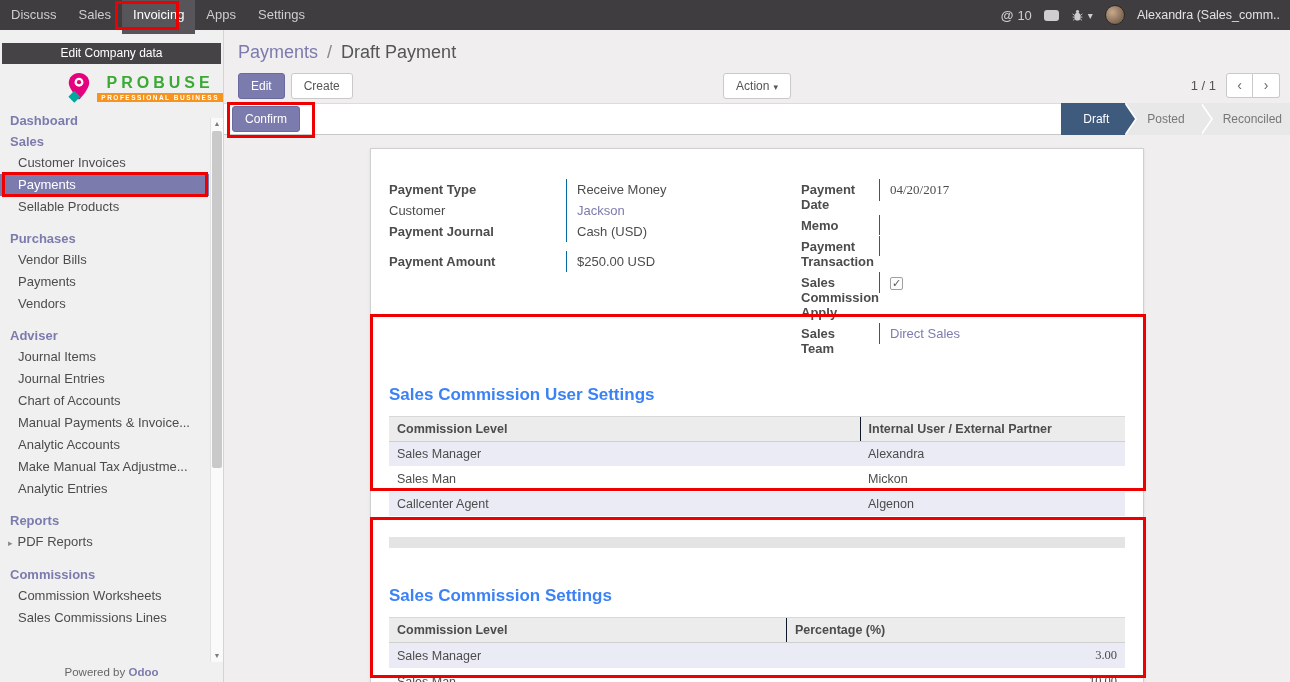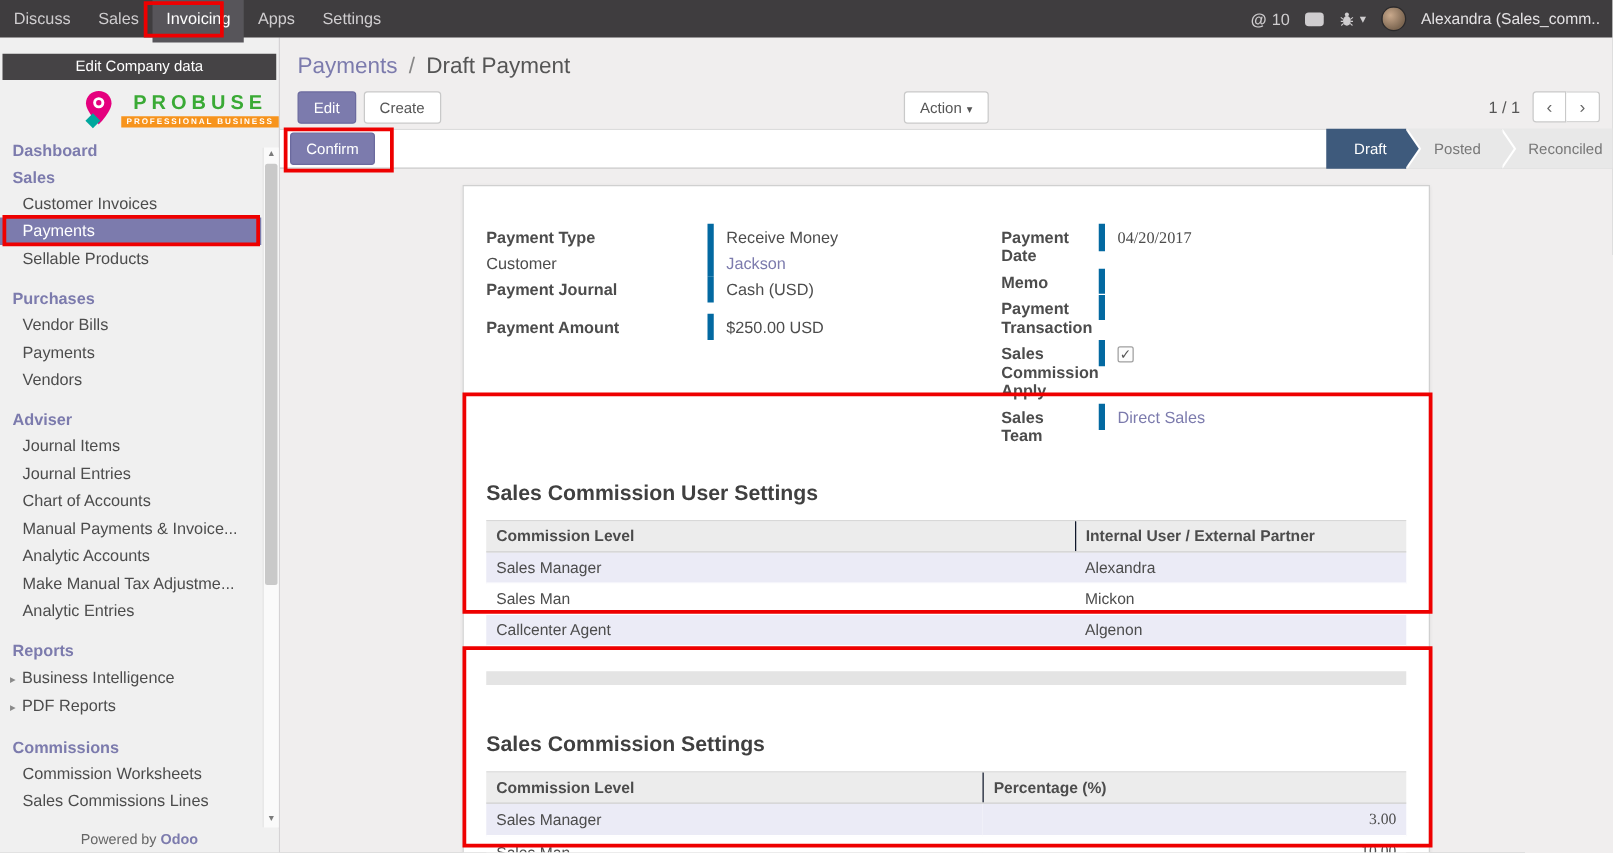--- a/index.html
+++ b/index.html
@@ -71,27 +71,27 @@
 
   
   .content { padding: 13px 0 0 146px; }
   .sheet { width: 774px; min-height: 560px; background: #fff; border: 1px solid #d0d0d0; box-shadow: 0 1px 3px rgba(0,0,0,0.08); padding: 30px 18px 40px; }
   .form-grid { display: flex; }
   .fgroup { width: 50%; }
   .frow { display: flex; font-size: 13px; color: #4c4c4c; align-items: flex-start; }
   .flabel { width: 177px; font-weight: bold; padding: 3px 10px 3px 0; flex-shrink: 0; }
   .fgroup.right .flabel { width: 122px; padding-left: 44px; }
   .flabel.normal { font-weight: normal; }
-  .fvalue { flex: 1; border-left: 5px solid #0369a1; padding: 3px 0 3px 10px; min-height: 20px; }
+  .fvalue { flex: 1; border-left: 1px solid #0369a1; padding: 3px 0 3px 10px; min-height: 20px; }
   .frow.gap-top { margin-top: 9px; }
   .link { color: #7c7bad; cursor: pointer; }
   .serif { font-family: "Liberation Serif", serif; }
   .checkbox { display: inline-block; width: 13px; height: 13px; border: 1px solid #9f9f9f; background: #fcfcfc; border-radius: 2px; font-size: 11px; line-height: 11px; text-align: center; color: #555; cursor: default; font-family: "DejaVu Sans", sans-serif; }
 
-  .section-title { color: #404040; font-size: 17px; font-weight: bold; }
+  .section-title { color: #3b82f6; font-size: 17px; font-weight: bold; }
   .section-title.first { margin-top: 26px; }
   .section-title.second { margin-top: 38px; }
 
   .otable { width: 100%; border-collapse: collapse; font-size: 12.5px; color: #4c4c4c; margin-top: 11px; }
   .otable th { text-align: left; font-weight: bold; background: #ececec; border-top: 1px solid #d8d8d8; border-bottom: 1px solid #cfcfcf; padding: 5px 8px; height: 24px; cursor: pointer; }
   .otable th + th { border-left: 1px solid #0f172a; }
   .otable td { padding: 5px 8px; height: 25px; border-bottom: 1px solid #fff; }
   .otable tr.odd td { background: #ebebf6; }
   .otable tr.even td { background: #ffffff; }
   .otable .col-level-u { width: 64%; }
@@ -165,23 +165,20 @@
       <div class="nav-heading">Adviser</div>
       <div class="nav-item">Journal Items</div>
       <div class="nav-item">Journal Entries</div>
       <div class="nav-item">Chart of Accounts</div>
       <div class="nav-item">Manual Payments &amp; Invoice...</div>
       <div class="nav-item">Analytic Accounts</div>
       <div class="nav-item">Make Manual Tax Adjustme...</div>
       <div class="nav-item">Analytic Entries</div>
       <div class="nav-heading">Reports</div>
       <div class="nav-item">
-        <span class="tri">▸</span><span>Business Intelligence</span>
-      </div>
-      <div class="nav-item">
         <span class="tri">▸</span><span>PDF Reports</span>
       </div>
       <div class="nav-heading">Commissions</div>
       <div class="nav-item">Commission Worksheets</div>
       <div class="nav-item">Sales Commissions Lines</div>
 
     </div>
     <div class="vscroll">
       <div class="arrow up">▲</div>
       <div class="thumb"></div>

